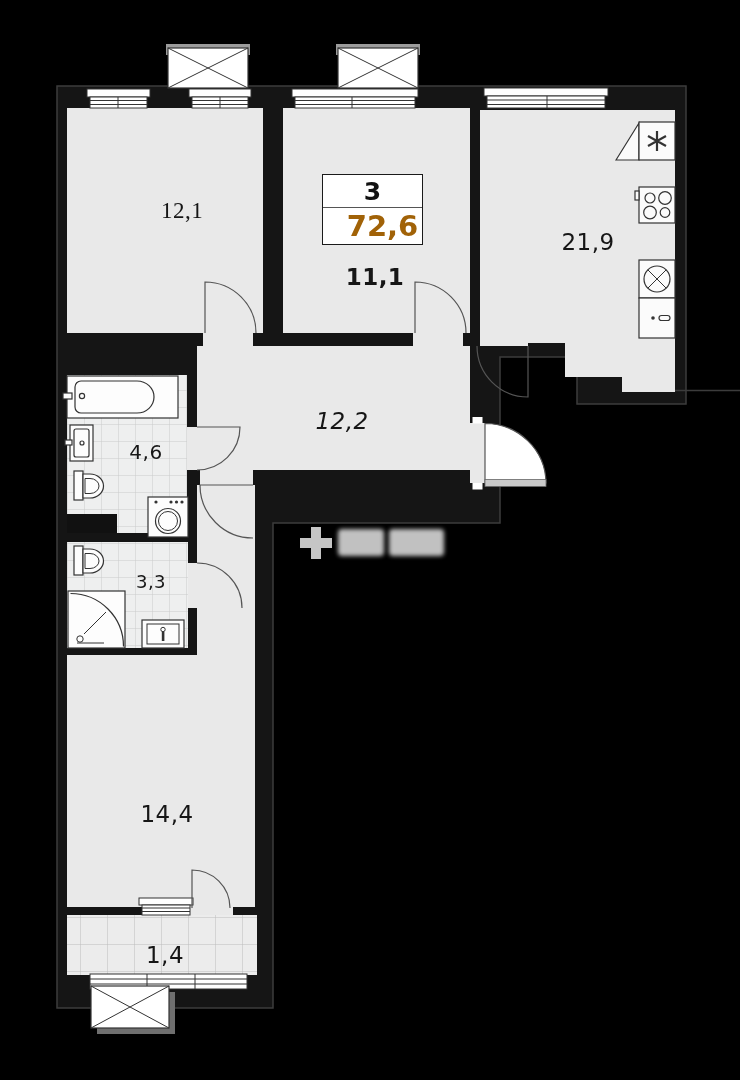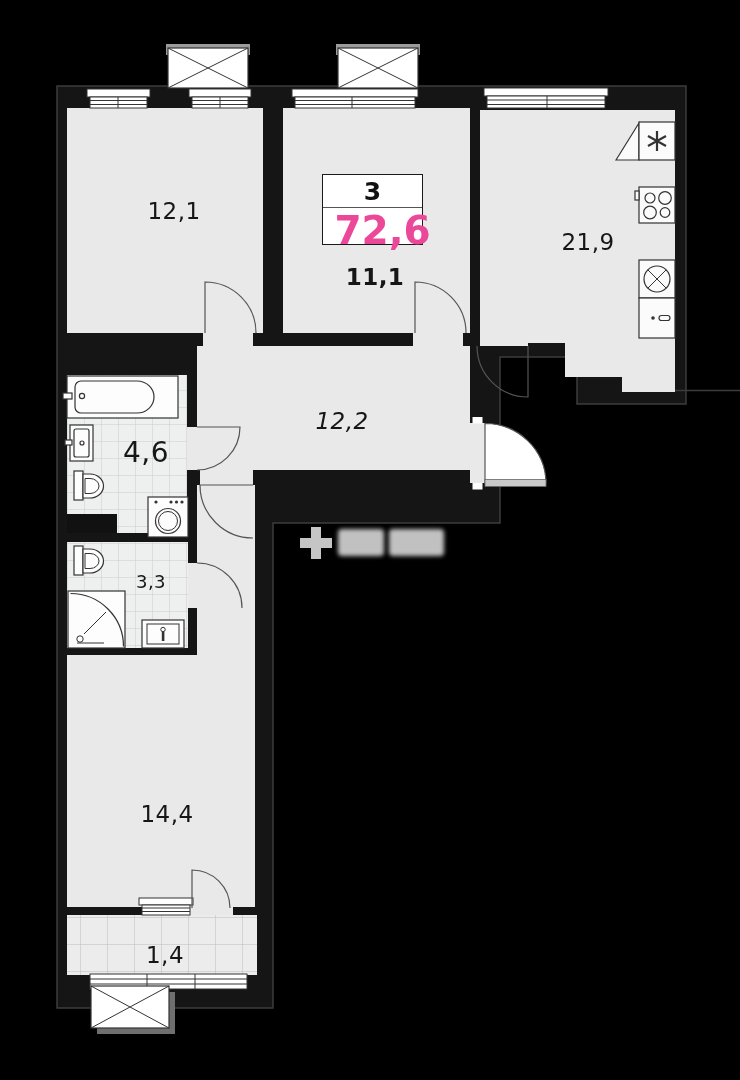--- a/index.html
+++ b/index.html
@@ -6,21 +6,21 @@
   #stage{position:relative;width:740px;height:1080px;background:#000;overflow:hidden;
          font-family:"DejaVu Sans","Liberation Sans",sans-serif;}
   #plan-svg{position:absolute;left:0;top:0;}
   .lbl{position:absolute;transform:translate(-50%,-50%);color:#161616;font-size:23px;
        letter-spacing:0.5px;white-space:nowrap;}
   #info-box{position:absolute;left:322px;top:174px;width:101px;height:71px;background:#fff;
             border:1.5px solid #1a1a1a;box-sizing:border-box;display:flex;flex-direction:column;}
   #info-rooms{flex:0 0 32px;border-bottom:1px solid #555;display:flex;align-items:center;
               justify-content:center;font-weight:bold;font-size:25px;color:#111;}
   #info-area{flex:1;display:flex;align-items:center;justify-content:center;font-weight:bold;
-             font-size:39px;color:#ec4899;margin-left:20px;}
+             font-size:29px;color:#a16207;margin-left:20px;}
   .wm-blob{position:absolute;background:#d6d6d6;border-radius:4px;filter:blur(2.2px);opacity:.9;}
   #wm-plus{position:absolute;left:300px;top:527px;width:32px;height:32px;opacity:.92;}
   #wm-plus:before{content:"";position:absolute;left:11px;top:0;width:10px;height:32px;background:#d6d6d6;}
   #wm-plus:after{content:"";position:absolute;left:0;top:11px;width:32px;height:10px;background:#d6d6d6;}
 </style>
 </head>
 <body>
 
 <div id="stage">
 
@@ -209,25 +209,25 @@
 
   <g>
     <path d="M485,423.5 L485,483 L546,483 A61,60 0 0 0 485,423.5 Z" fill="#ffffff" stroke="#555" stroke-width="1.2"></path>
     <rect x="485" y="479.5" width="61" height="7" fill="#c9c9c9" stroke="#666" stroke-width="0.8"></rect>
     <rect x="472.5" y="417" width="10" height="6.5" fill="#fff"></rect>
     <rect x="472.5" y="483" width="10" height="6.5" fill="#fff"></rect>
   </g>
 
 </svg>
 
-<div class="lbl" style="left:174px;top:211px;">12,1</div>
+<div class="lbl" style="left:182px;top:211px;font-family:Liberation Serif, serif;">12,1</div>
 <div class="lbl" style="left:375px;top:277px;font-weight:bold;">11,1</div>
 <div class="lbl" style="left:588px;top:242px;">21,9</div>
 <div class="lbl" style="left:342px;top:421px;font-style:italic;">12,2</div>
-<div class="lbl" style="left:146px;top:452px;font-size:28px;">4,6</div>
+<div class="lbl" style="left:146px;top:452px;font-size:20px;">4,6</div>
 <div class="lbl" style="left:151px;top:581px;font-size:18px;">3,3</div>
 <div class="lbl" style="left:167px;top:782px;margin-top:32px;">14,4</div>
 <div class="lbl" style="left:165px;top:955px;">1,4</div>
 
 <div id="info-box">
   <div id="info-rooms">3</div>
   <div id="info-area">72,6</div>
 </div>
 
 <div id="wm-plus"></div>

